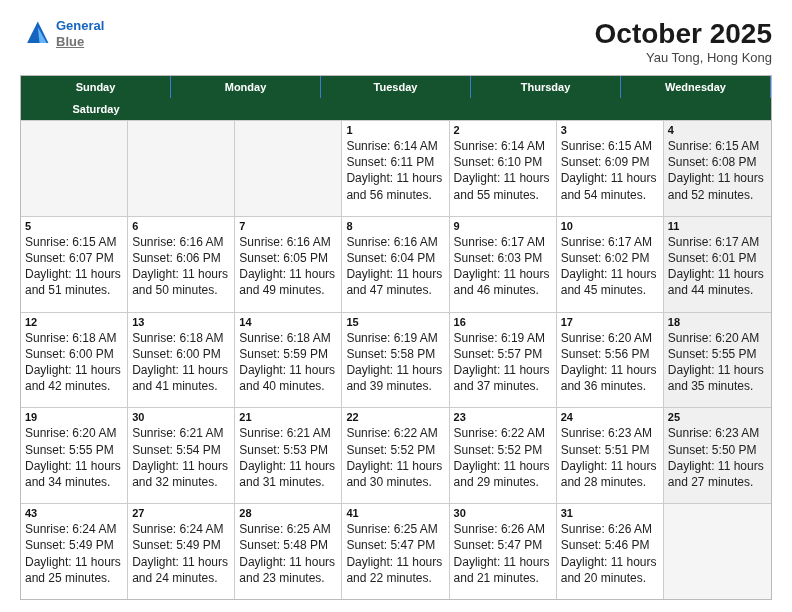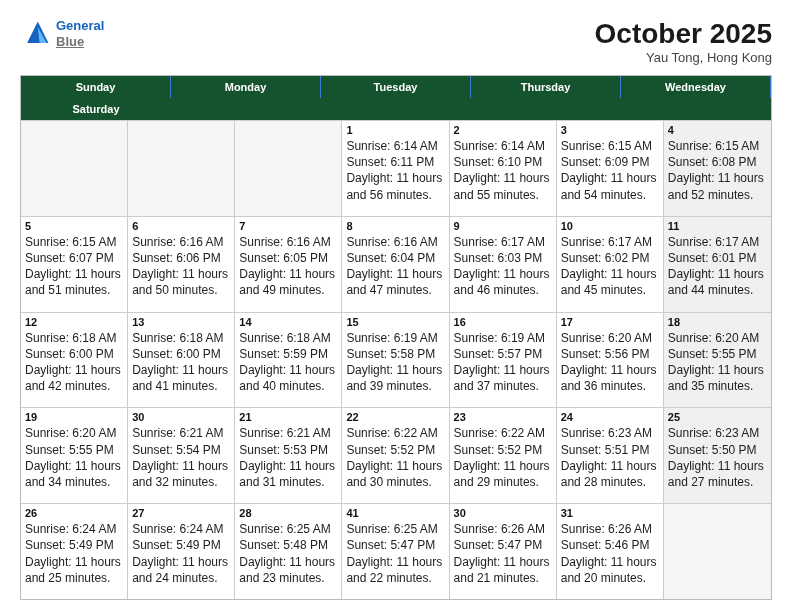--- a/index.html
+++ b/index.html
@@ -319,21 +319,21 @@
           <div class="cal-cell shaded">
             <div class="day-num">25</div>
             <div class="cell-text" style="white-space: pre-line;">Sunrise: 6:23 AM
 Sunset: 5:50 PM
 Daylight: 11 hours
 and 27 minutes.</div>
           </div>
         </div>
         <div class="cal-row">
           <div class="cal-cell">
-            <div class="day-num">26</div>
+            <div class="day-num">43</div>
             <div class="cell-text" style="white-space: pre-line;">Sunrise: 6:24 AM
 Sunset: 5:49 PM
 Daylight: 11 hours
 and 25 minutes.</div>
           </div>
           <div class="cal-cell">
             <div class="day-num">27</div>
             <div class="cell-text" style="white-space: pre-line;">Sunrise: 6:24 AM
 Sunset: 5:49 PM
 Daylight: 11 hours

